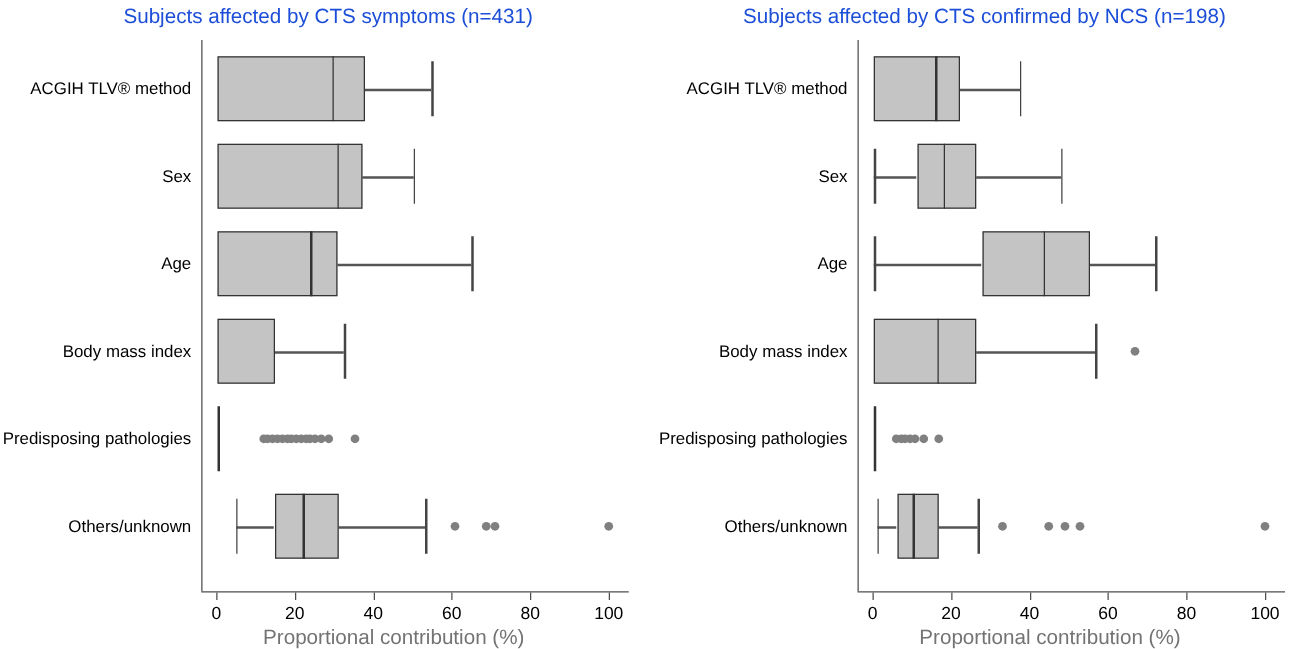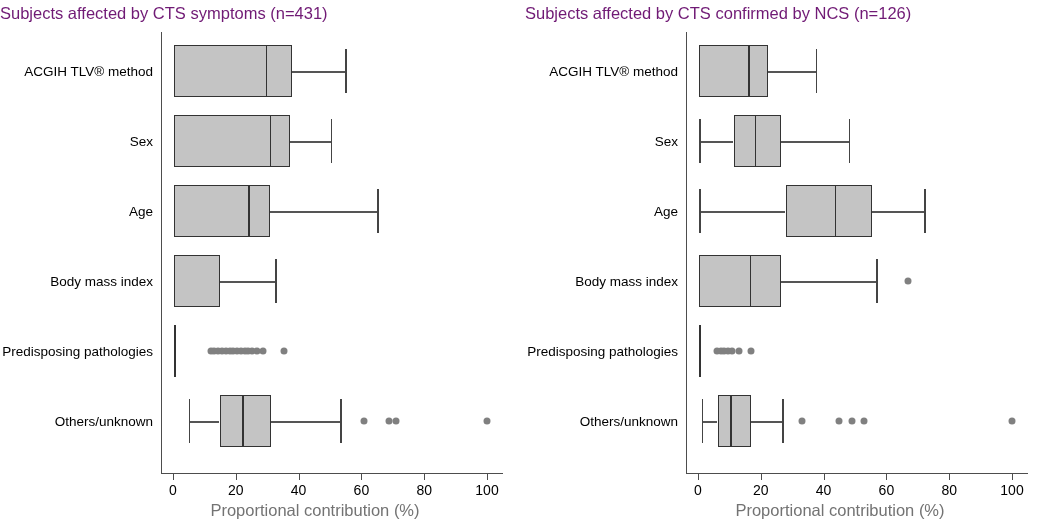--- a/index.html
+++ b/index.html
@@ -24,24 +24,24 @@
     height: 519px;
   }
   .panel-left  { left: 0; }
   .panel-right { left: 525px; }
 
   .panel-title {
     position: absolute;
     top: 4px;
     left: 0;
     width: 525px;
-    text-align: left;
+    text-align: center;
     font-size: 16.5px;
     font-family: "Liberation Sans", sans-serif;
-    color: #701a75;
+    color: #1d4ed8;
     white-space: nowrap;
   }
 
   
   .plot {
     position: absolute;
     left: 0; top: 0;
     width: 525px; height: 519px;
   }
   .axis-y-line {
@@ -184,21 +184,21 @@
         <div class="bp-cap" style="left: 340.048px; top: 399px; height: 44px;"></div>
         <div class="bp-box" style="left: 219.844px; top: 395px; width: 51.496px; height: 52px;"></div>
         <div class="bp-median" style="left: 242.08px; top: 395px; height: 52px;"></div>
         <div class="bp-outlier" style="left: 363.912px; top: 421px;"></div>
         <div class="bp-outlier" style="left: 389.032px; top: 421px;"></div>
         <div class="bp-outlier" style="left: 395.94px; top: 421px;"></div>
         <div class="bp-outlier" style="left: 487px; top: 421px;"></div>
       </div>
   </div>
   <div class="panel panel-right">
-    <div class="panel-title">Subjects affected by CTS confirmed by NCS (n=126)</div>
+    <div class="panel-title">Subjects affected by CTS confirmed by NCS (n=198)</div>
     <div class="plot" id="plot-1">
         <div class="axis-y-line" style="left: 161px; top: 32px; height: 441px;"></div>
         <div class="axis-x-line" style="left: 161px; top: 473px; width: 341.7px;"></div>
         <div class="tick-mark" style="left: 173px; top: 474px;"></div>
         <div class="tick-label" style="left: 173px; top: 482px;">0</div>
         <div class="tick-mark" style="left: 235.8px; top: 474px;"></div>
         <div class="tick-label" style="left: 235.8px; top: 482px;">20</div>
         <div class="tick-mark" style="left: 298.6px; top: 474px;"></div>
         <div class="tick-label" style="left: 298.6px; top: 482px;">40</div>
         <div class="tick-mark" style="left: 361.4px; top: 474px;"></div>

